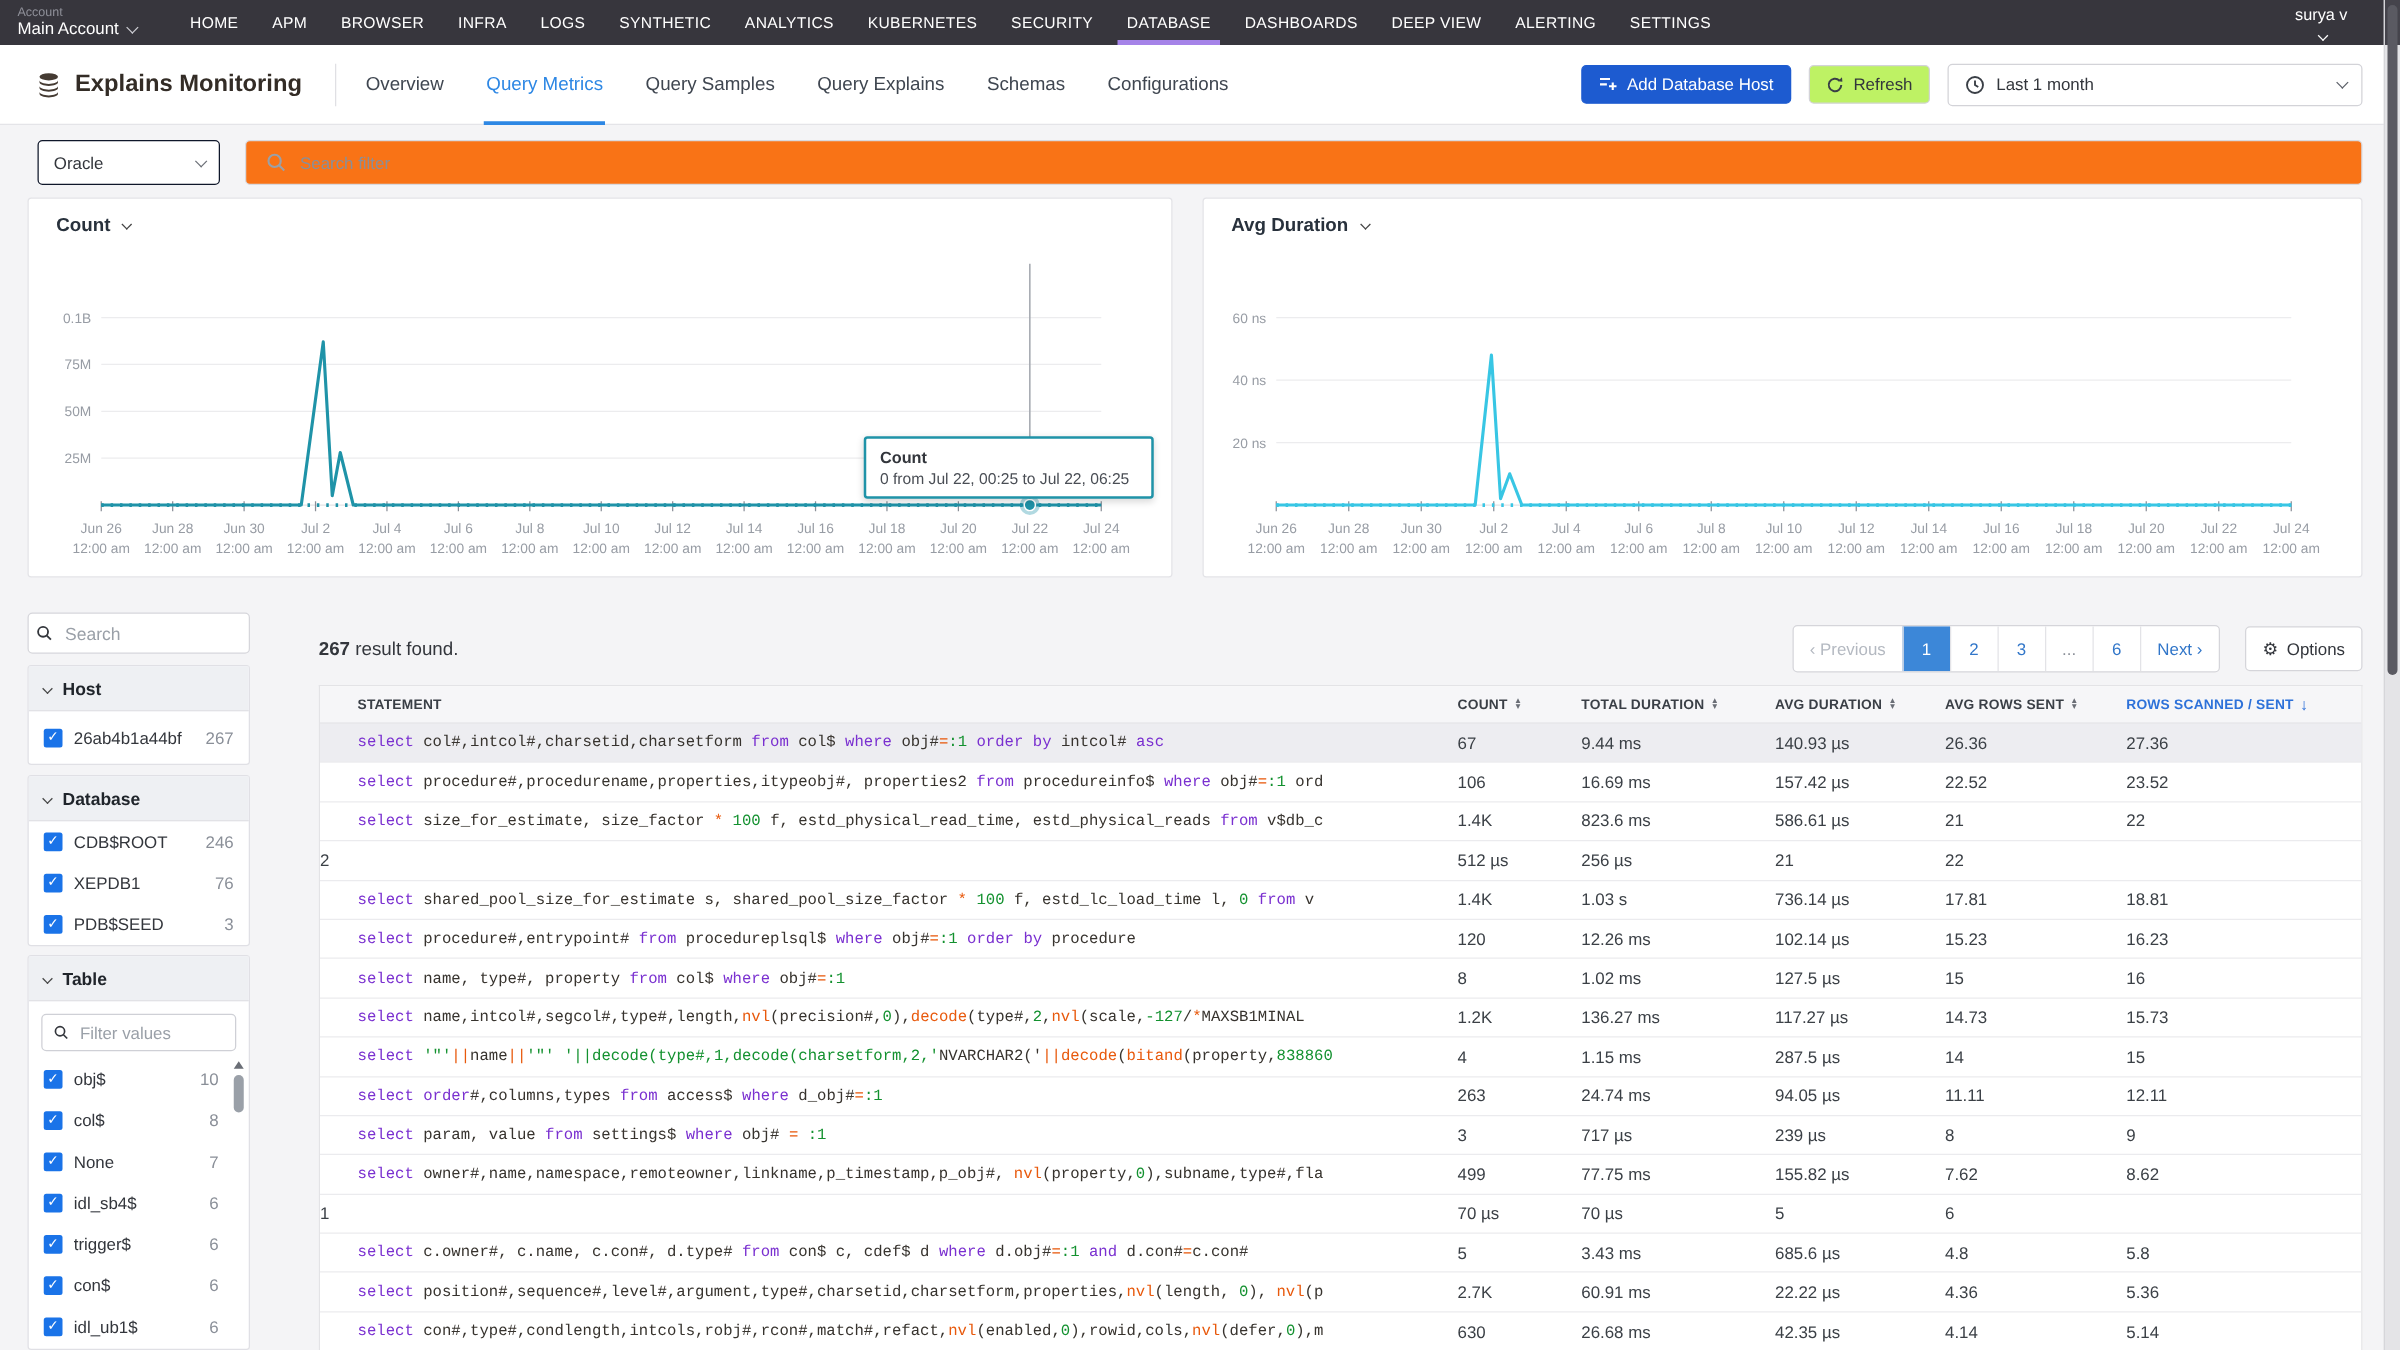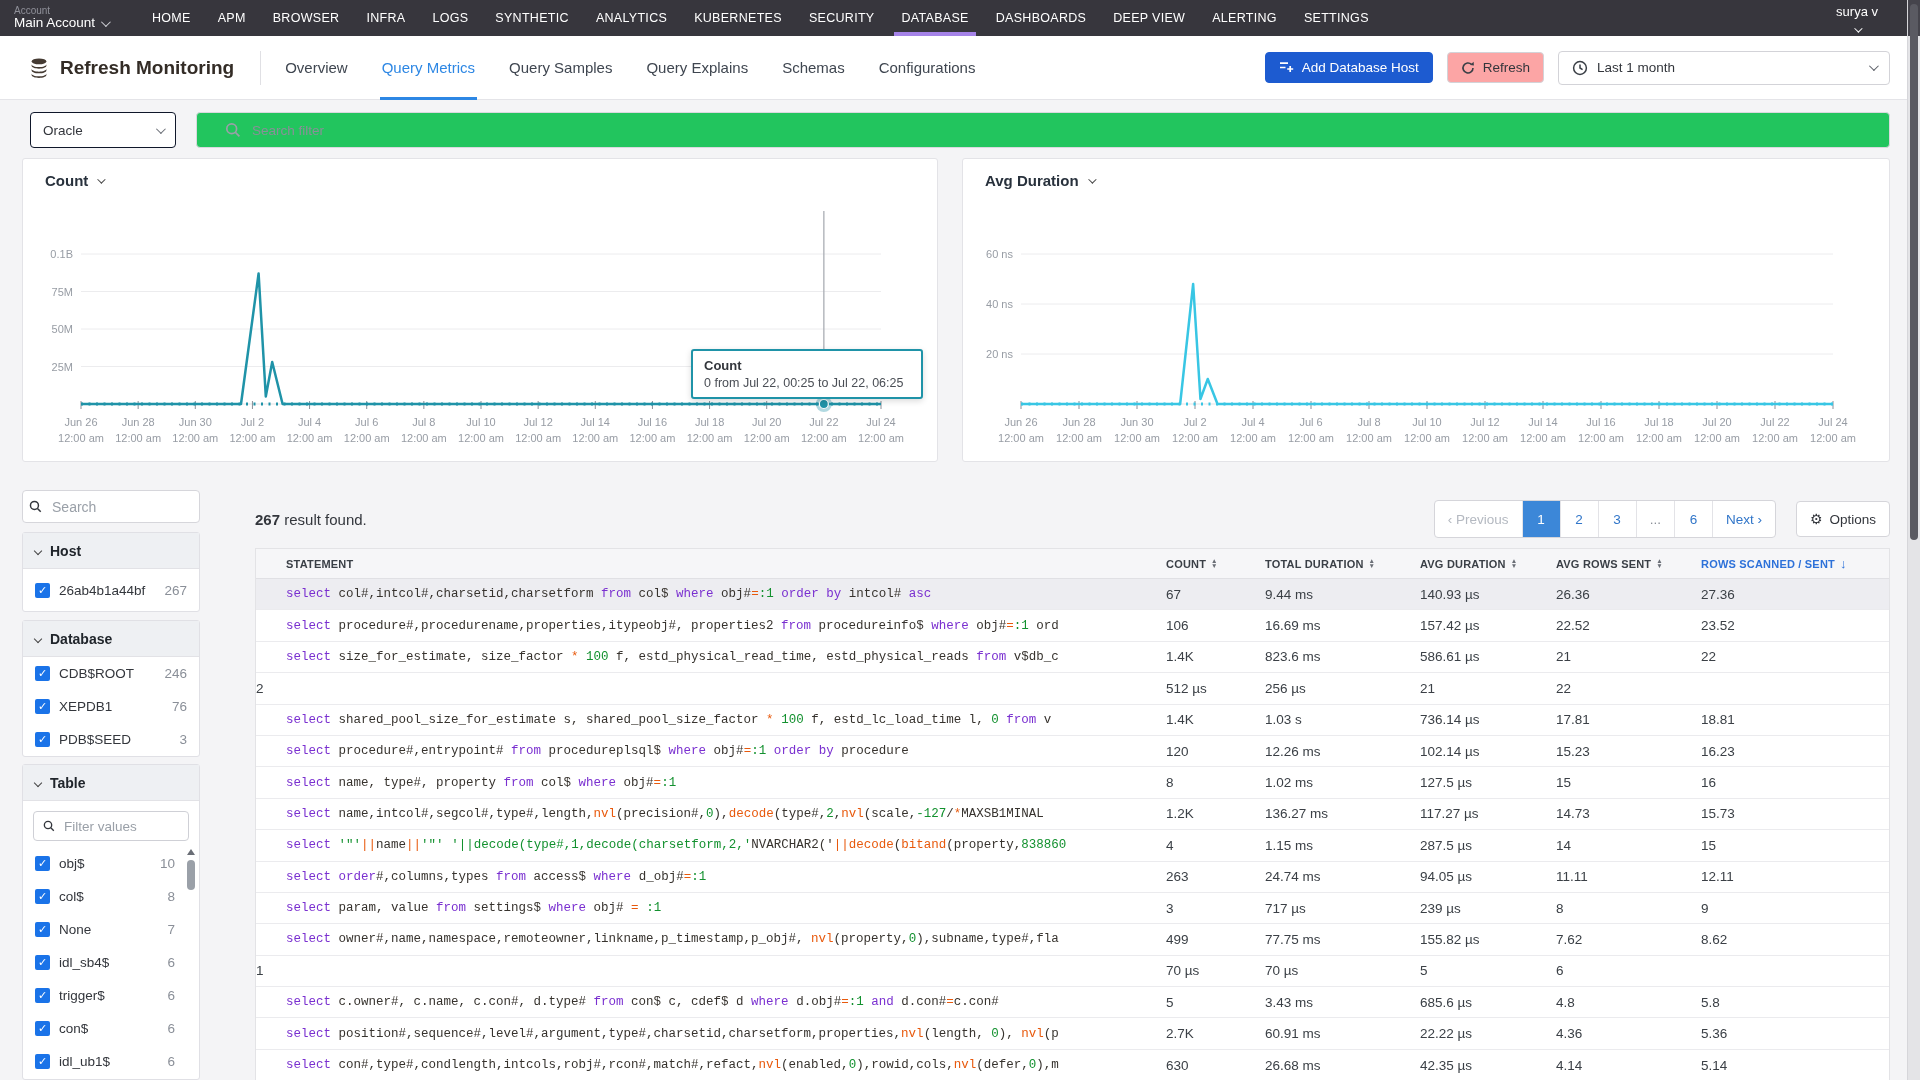--- a/index.html
+++ b/index.html
@@ -25,28 +25,28 @@
   .logo{margin-left:28px;display:flex;align-items:center;}
   .apptitle{font-size:19px;font-weight:700;color:#332c26;margin-left:10px;white-space:nowrap;}
   .vdiv{width:1px;height:34px;background:#e0e0e4;margin:0 24px 0 26px;}
   .tabs{display:flex;gap:34px;font-size:15px;color:#3f4650;height:100%;}
   .tab{display:flex;align-items:center;position:relative;cursor:pointer;white-space:nowrap;}
   .tab.active{color:#2d87e4;}
   .tab.active::after{content:"";position:absolute;bottom:-1px;left:-2px;right:-2px;height:3px;background:#2d87e4;}
   .actions{margin-left:auto;display:flex;align-items:center;gap:14px;margin-right:30px;}
   .btn{display:flex;align-items:center;gap:8px;height:31px;padding:0 13px;border-radius:4px;font-size:13.5px;cursor:pointer;white-space:nowrap;}
   .btn-primary{background:#1d5bd0;color:#fff;border:1px solid #1d5bd0;}
-  .btn-light{background:#fca5a5;color:#33363c;border:1px solid #d3d3d8;}
+  .btn-light{background:#bef264;color:#33363c;border:1px solid #d3d3d8;}
   .timerange{width:332px;height:34px;border:1px solid #d3d3d8;border-radius:4px;background:#fff;display:flex;align-items:center;gap:9px;padding:0 13px;font-size:13.5px;color:#33363c;cursor:pointer;}
   .timerange .chev{margin-left:auto;color:#5a5e66;}
 
   
   .engine-select{position:absolute;left:30px;top:112px;width:146px;height:36px;background:#fff;border:1px solid #0f172a;border-radius:4px;display:flex;align-items:center;padding:0 12px;font-size:13.5px;color:#33363c;cursor:pointer;z-index:5;}
   .engine-select .chev{margin-left:auto;color:#6a6e76;}
-  .search-filter{position:absolute;left:196px;right:30px;top:112px;height:36px;background:#22c55e;border:1px solid #d9d9de;border-radius:4px;display:flex;align-items:center;padding:0 28px;gap:9px;z-index:5;}
+  .search-filter{position:absolute;left:196px;right:30px;top:112px;height:36px;background:#f97316;border:1px solid #d9d9de;border-radius:4px;display:flex;align-items:center;padding:0 16px;gap:9px;z-index:5;}
   .search-filter input{border:0;outline:0;flex:1;font-size:13.5px;font-family:inherit;color:#33363c;background:transparent;}
   .search-filter input::placeholder{color:#8a8f98;}
 
   
   .panel{position:absolute;background:#fff;border:1px solid #e3e3e7;border-radius:3px;}
   #panel-count{left:22px;top:158px;width:916px;height:304px;}
   #panel-avg{left:962px;top:158px;width:928px;height:304px;}
   .ptitle{position:absolute;top:13px;left:22px;font-size:15px;font-weight:700;color:#28313c;display:flex;align-items:center;gap:9px;cursor:pointer;}
   .ptitle .chev{color:#444;width:6px;height:6px;}
   .chartwrap{position:absolute;left:0;top:44px;right:0;bottom:0;}
@@ -142,21 +142,21 @@
     <span class="logo">
       <svg width="22" height="22" viewBox="0 0 22 22">
           <g fill="#453b33">
             <ellipse cx="11" cy="4.4" rx="7.4" ry="2.9"></ellipse>
             <path d="M3.6 7.2c0 1.6 3.3 2.9 7.4 2.9s7.4-1.3 7.4-2.9v1.6c0 1.6-3.3 2.9-7.4 2.9s-7.4-1.3-7.4-2.9z"></path>
             <path d="M3.6 11.8c0 1.6 3.3 2.9 7.4 2.9s7.4-1.3 7.4-2.9v1.6c0 1.6-3.3 2.9-7.4 2.9s-7.4-1.3-7.4-2.9z"></path>
             <path d="M3.6 16.4c0 1.6 3.3 2.9 7.4 2.9s7.4-1.3 7.4-2.9V18c0 1.6-3.3 2.9-7.4 2.9S3.6 19.6 3.6 18z"></path>
           </g>
         </svg>
     </span>
-    <span class="apptitle">Refresh Monitoring</span>
+    <span class="apptitle">Explains Monitoring</span>
     <span class="vdiv"></span>
     <div class="tabs" id="tabs">
         <div class="tab">Overview</div>
         <div class="tab active">Query Metrics</div>
         <div class="tab">Query Samples</div>
         <div class="tab">Query Explains</div>
         <div class="tab">Schemas</div>
         <div class="tab">Configurations</div>
       </div>
     <div class="actions">

